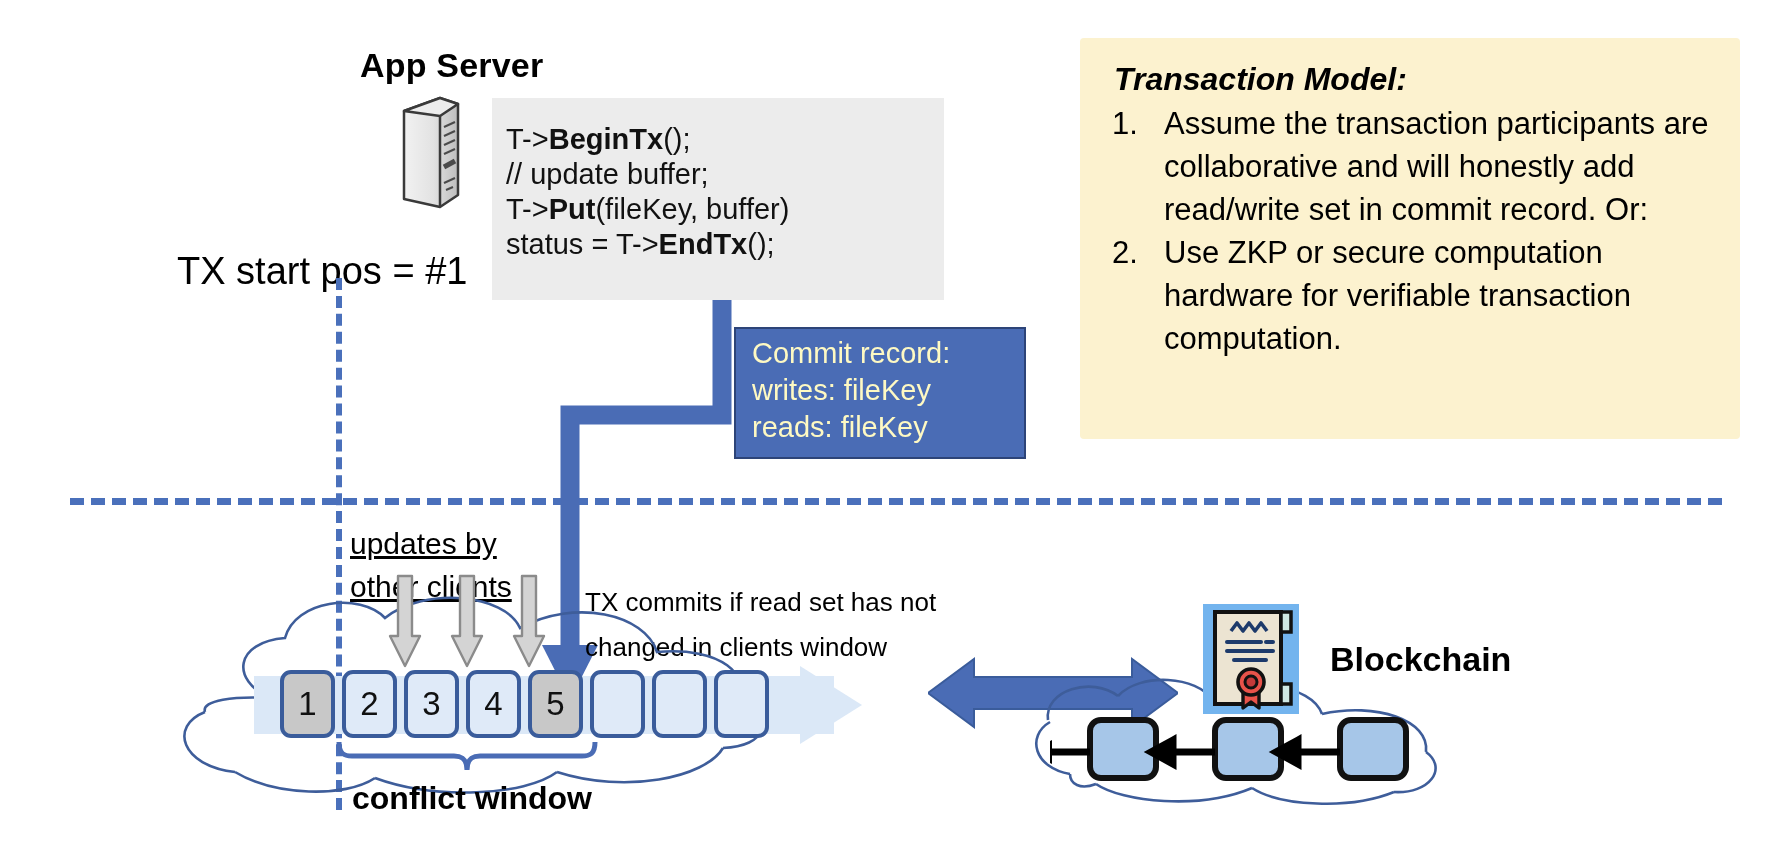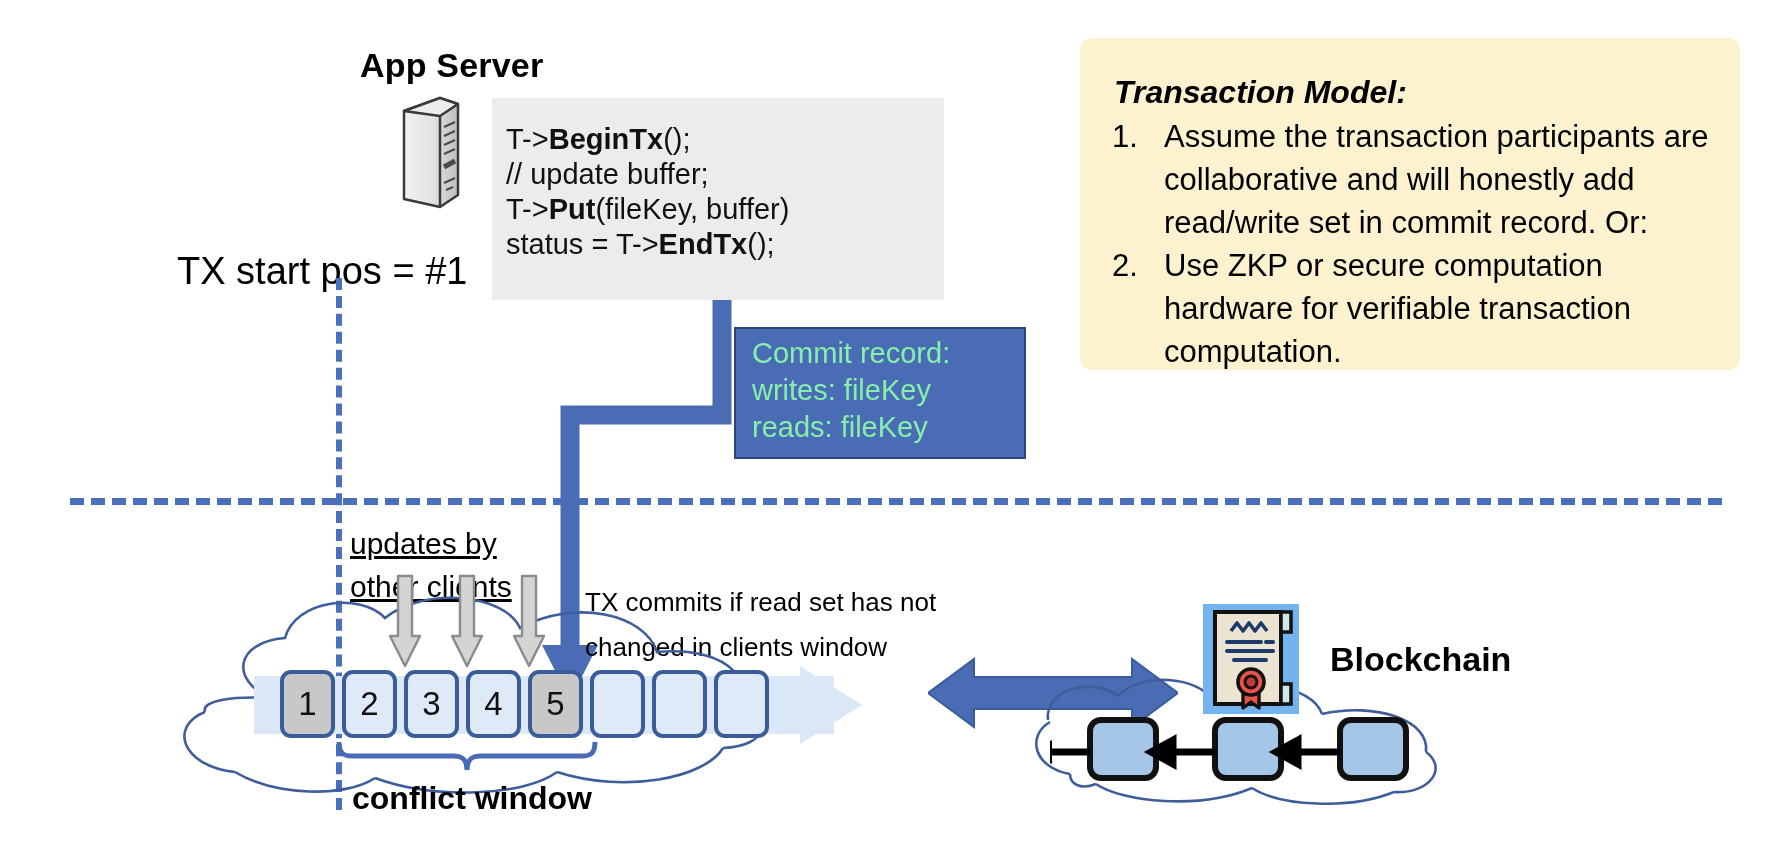--- a/index.html
+++ b/index.html
@@ -29,28 +29,28 @@
   
   #tx-start-line{left:336px;top:278px;width:0;height:532px;
      border-left:6px dashed #4a70bb;}
 
   
   #divider-line{left:70px;top:498px;width:1652px;height:0;border-top:7px dashed #4a70bb;}
 
   
   #commit-record{left:734px;top:327px;width:292px;height:132px;background:#4a6cb5;
       border:2px solid #2d4478;box-sizing:border-box;padding:6px 0 0 16px;}
-  #commit-record .cl{color:#86efac;font-size:29px;line-height:37px;white-space:pre;}
+  #commit-record .cl{color:#fef9c3;font-size:29px;line-height:37px;white-space:pre;}
 
   
   #commit-arrow{left:540px;top:300px;width:270px;height:415px;}
 
   
-  #tx-model-panel{left:1080px;top:38px;width:660px;height:332px;background:#fcf2cf;
-      border-radius:12px;box-sizing:border-box;padding:36px 30px 10px 32px;}
+  #tx-model-panel{left:1080px;top:38px;width:660px;height:401px;background:#fcf2cf;
+      border-radius:4px;box-sizing:border-box;padding:23px 30px 10px 32px;}
   #tx-model-title{font-size:32px;font-style:italic;font-weight:bold;margin:0 0 4px 2px;}
   .tm-item{display:flex;font-size:31px;line-height:43px;}
   .tm-num{width:52px;flex:0 0 52px;}
   .tm-txt{flex:1;}
 
   
   #updates-label{left:350px;top:522px;font-size:30px;line-height:43px;text-decoration:underline;}
 
   
   #tx-commit-note{left:585px;top:580px;font-size:26px;line-height:45px;}

